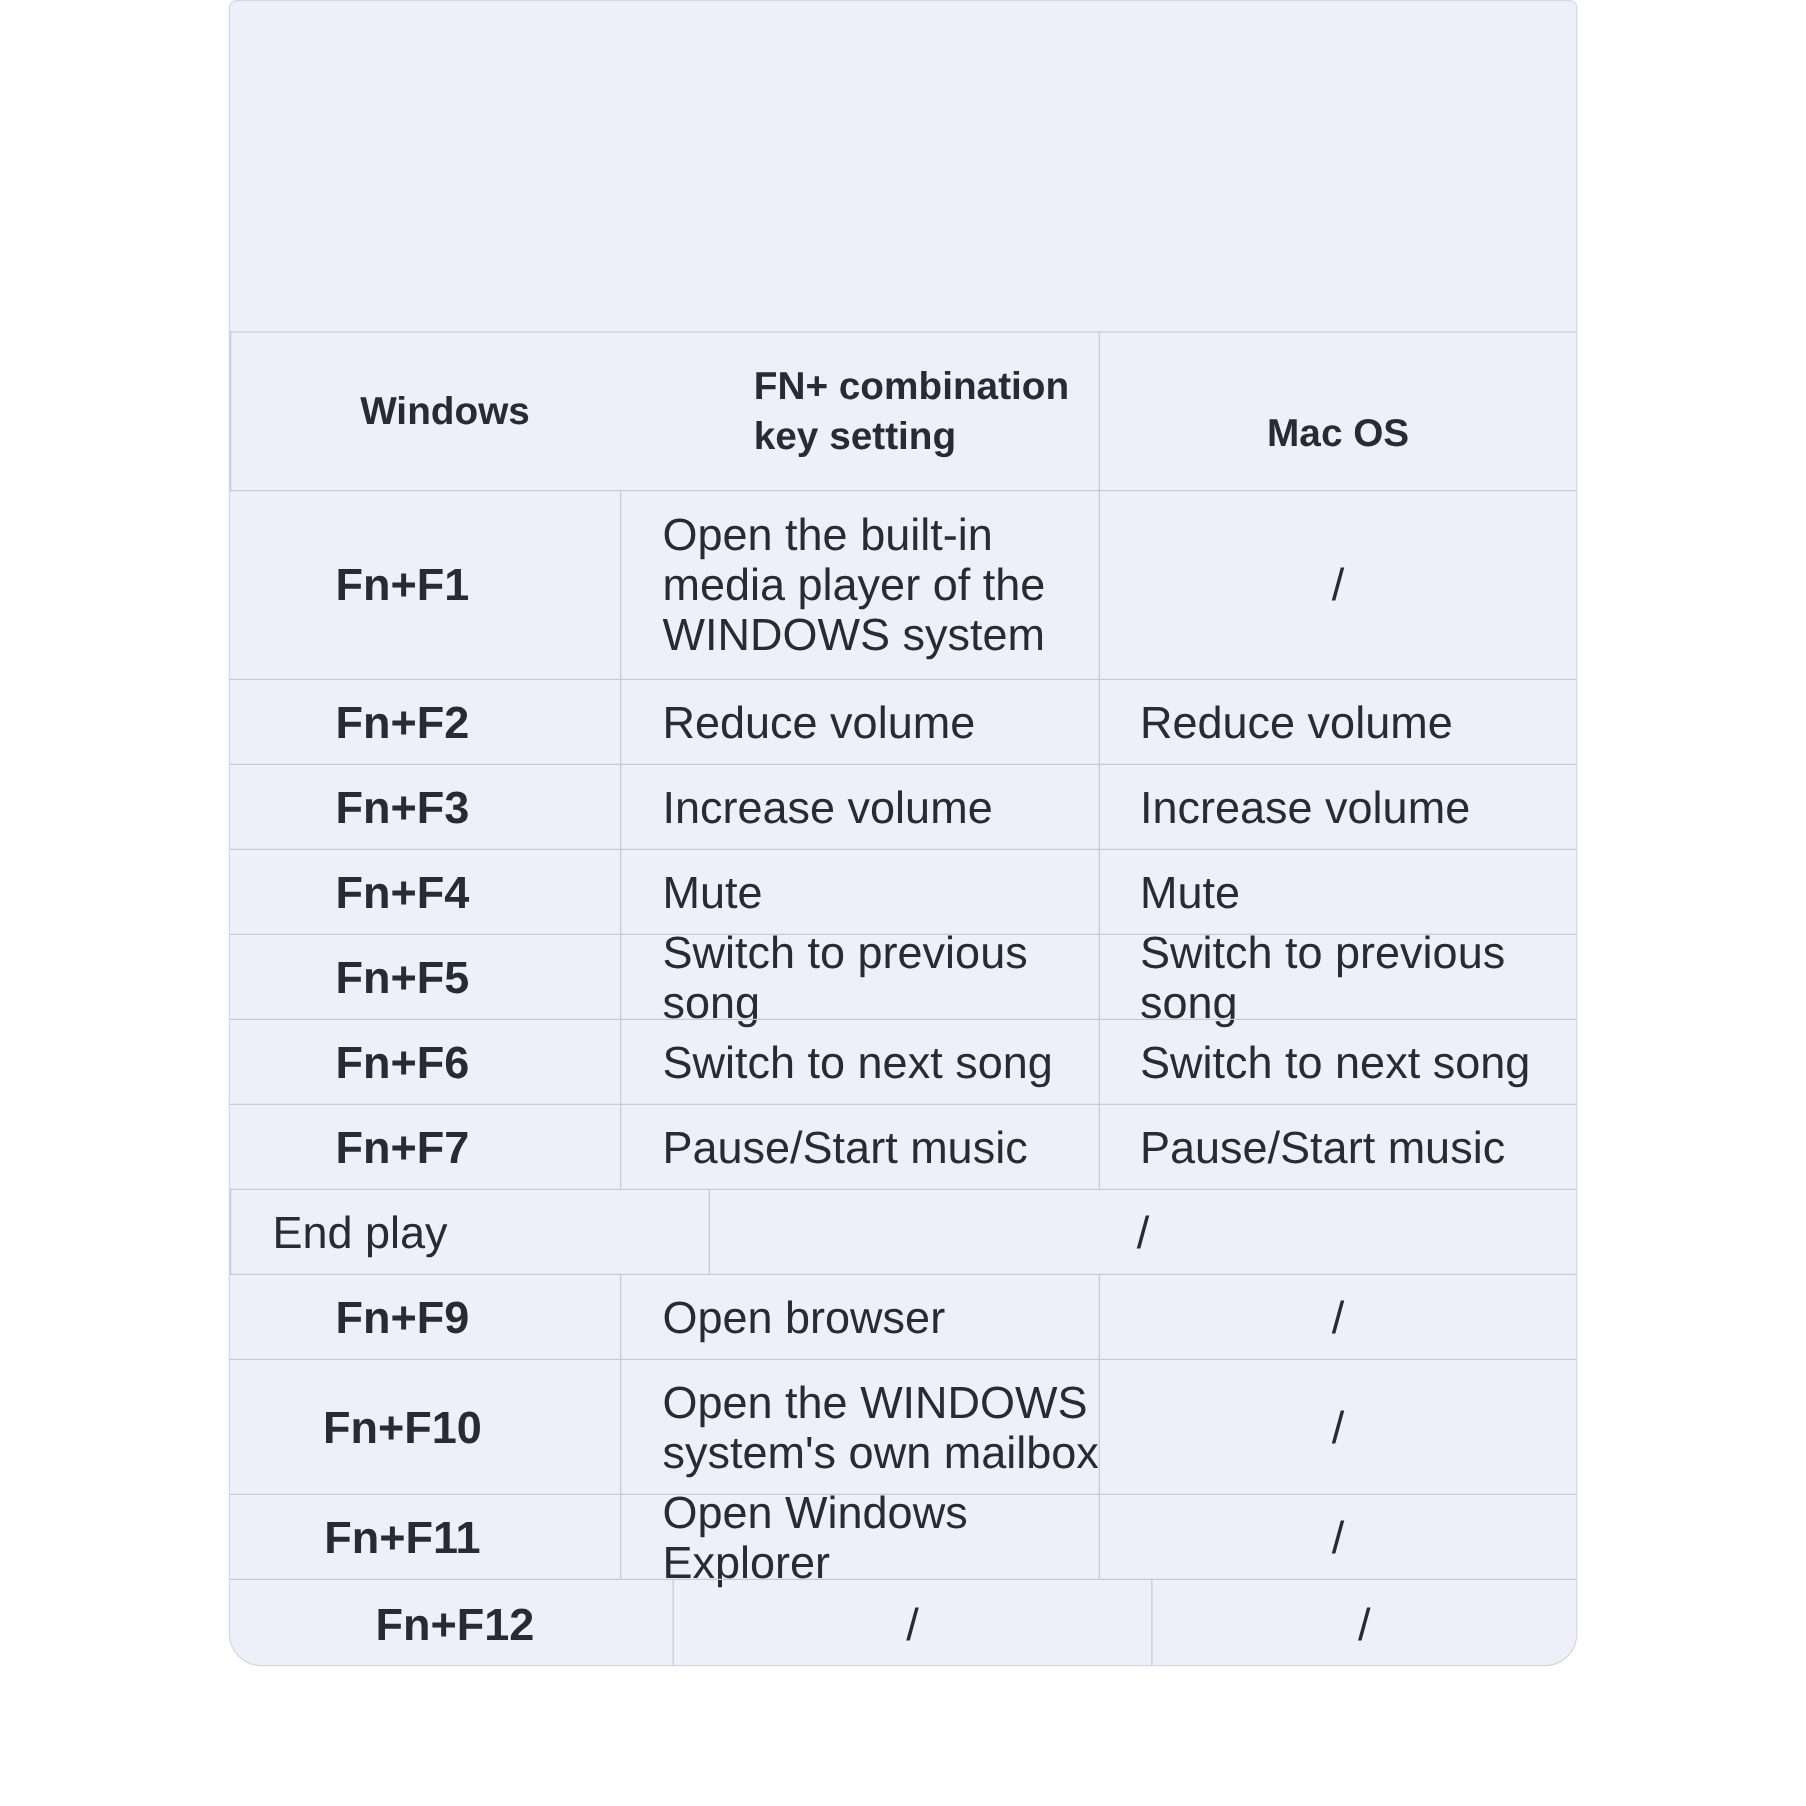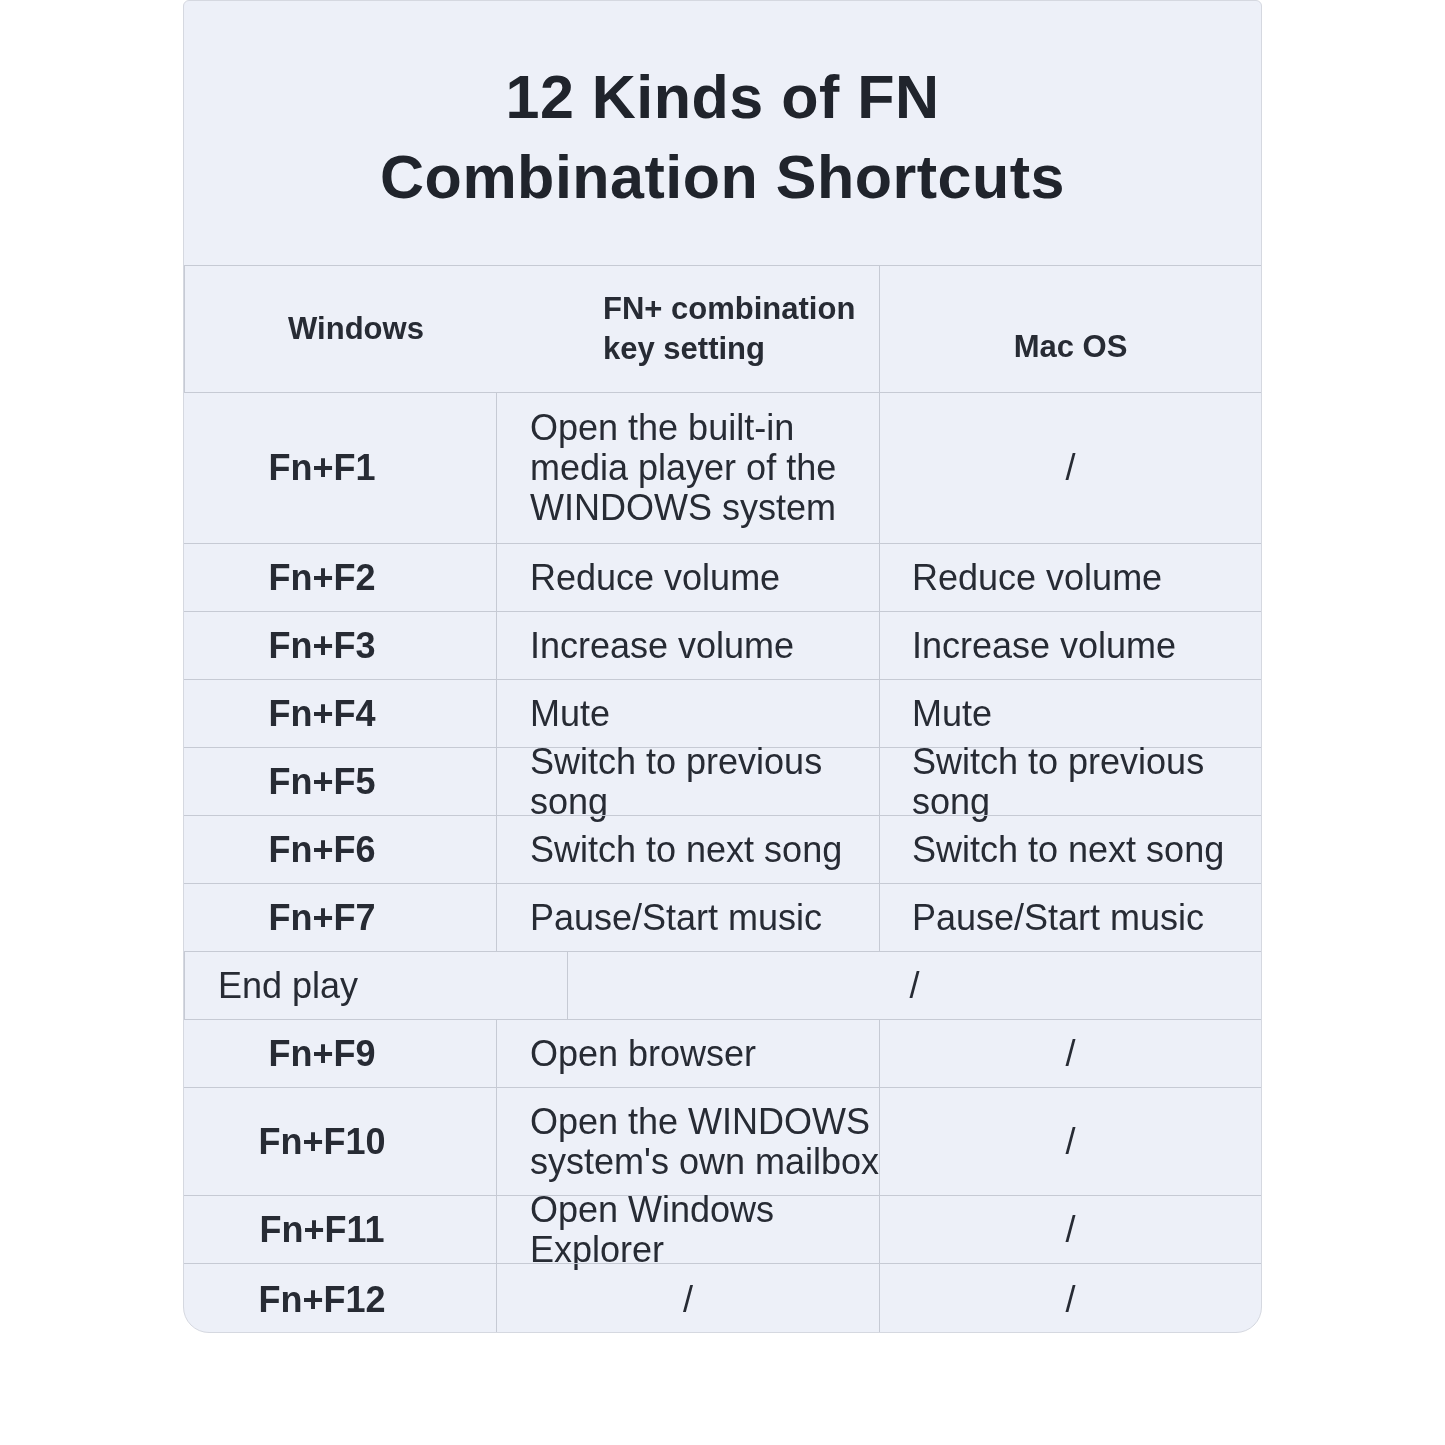--- a/index.html
+++ b/index.html
@@ -45,21 +45,21 @@
   }
   .t-row{
     display:flex;
     height:68px;
     flex:0 0 auto;
     border-top:1px solid var(--line);
   }
   .r-head{height:127px;}
   .r-f1{height:151px;}
   .r-f10{height:108px;}
-  .r-f12{height:72px;}
+  .r-f12{height:72px;padding-left:42px;}
   .cell{
     display:flex;align-items:center;
     font-size:36px;line-height:40px;
     font-weight:500;
     white-space:pre-line;
   }
   .c1{
     width:312px;
     justify-content:center;
     padding-right:36px;
@@ -87,24 +87,20 @@
   }
   .r-head .c2,.r-head .c3{justify-content:center;padding:0;}
   .hdr-windows{position:relative;left:-20px;}
   .hdr-mac{position:relative;top:10px;margin-top:16px;}
 </style>
 </head>
 <body>
 
 <div class="card">
 
-  <div class="title-area">
-    <div class="page-title">12 Kinds of FN
-Combination Shortcuts</div>
-  </div>
 
   <div class="fn-table">
 
     <div class="t-row r-head">
       <div class="cell c2">
         <span class="hdr-windows">Windows</span>
       </div>
       <div class="cell c1">FN+ combination
 key setting</div>
       <div class="cell c3">

